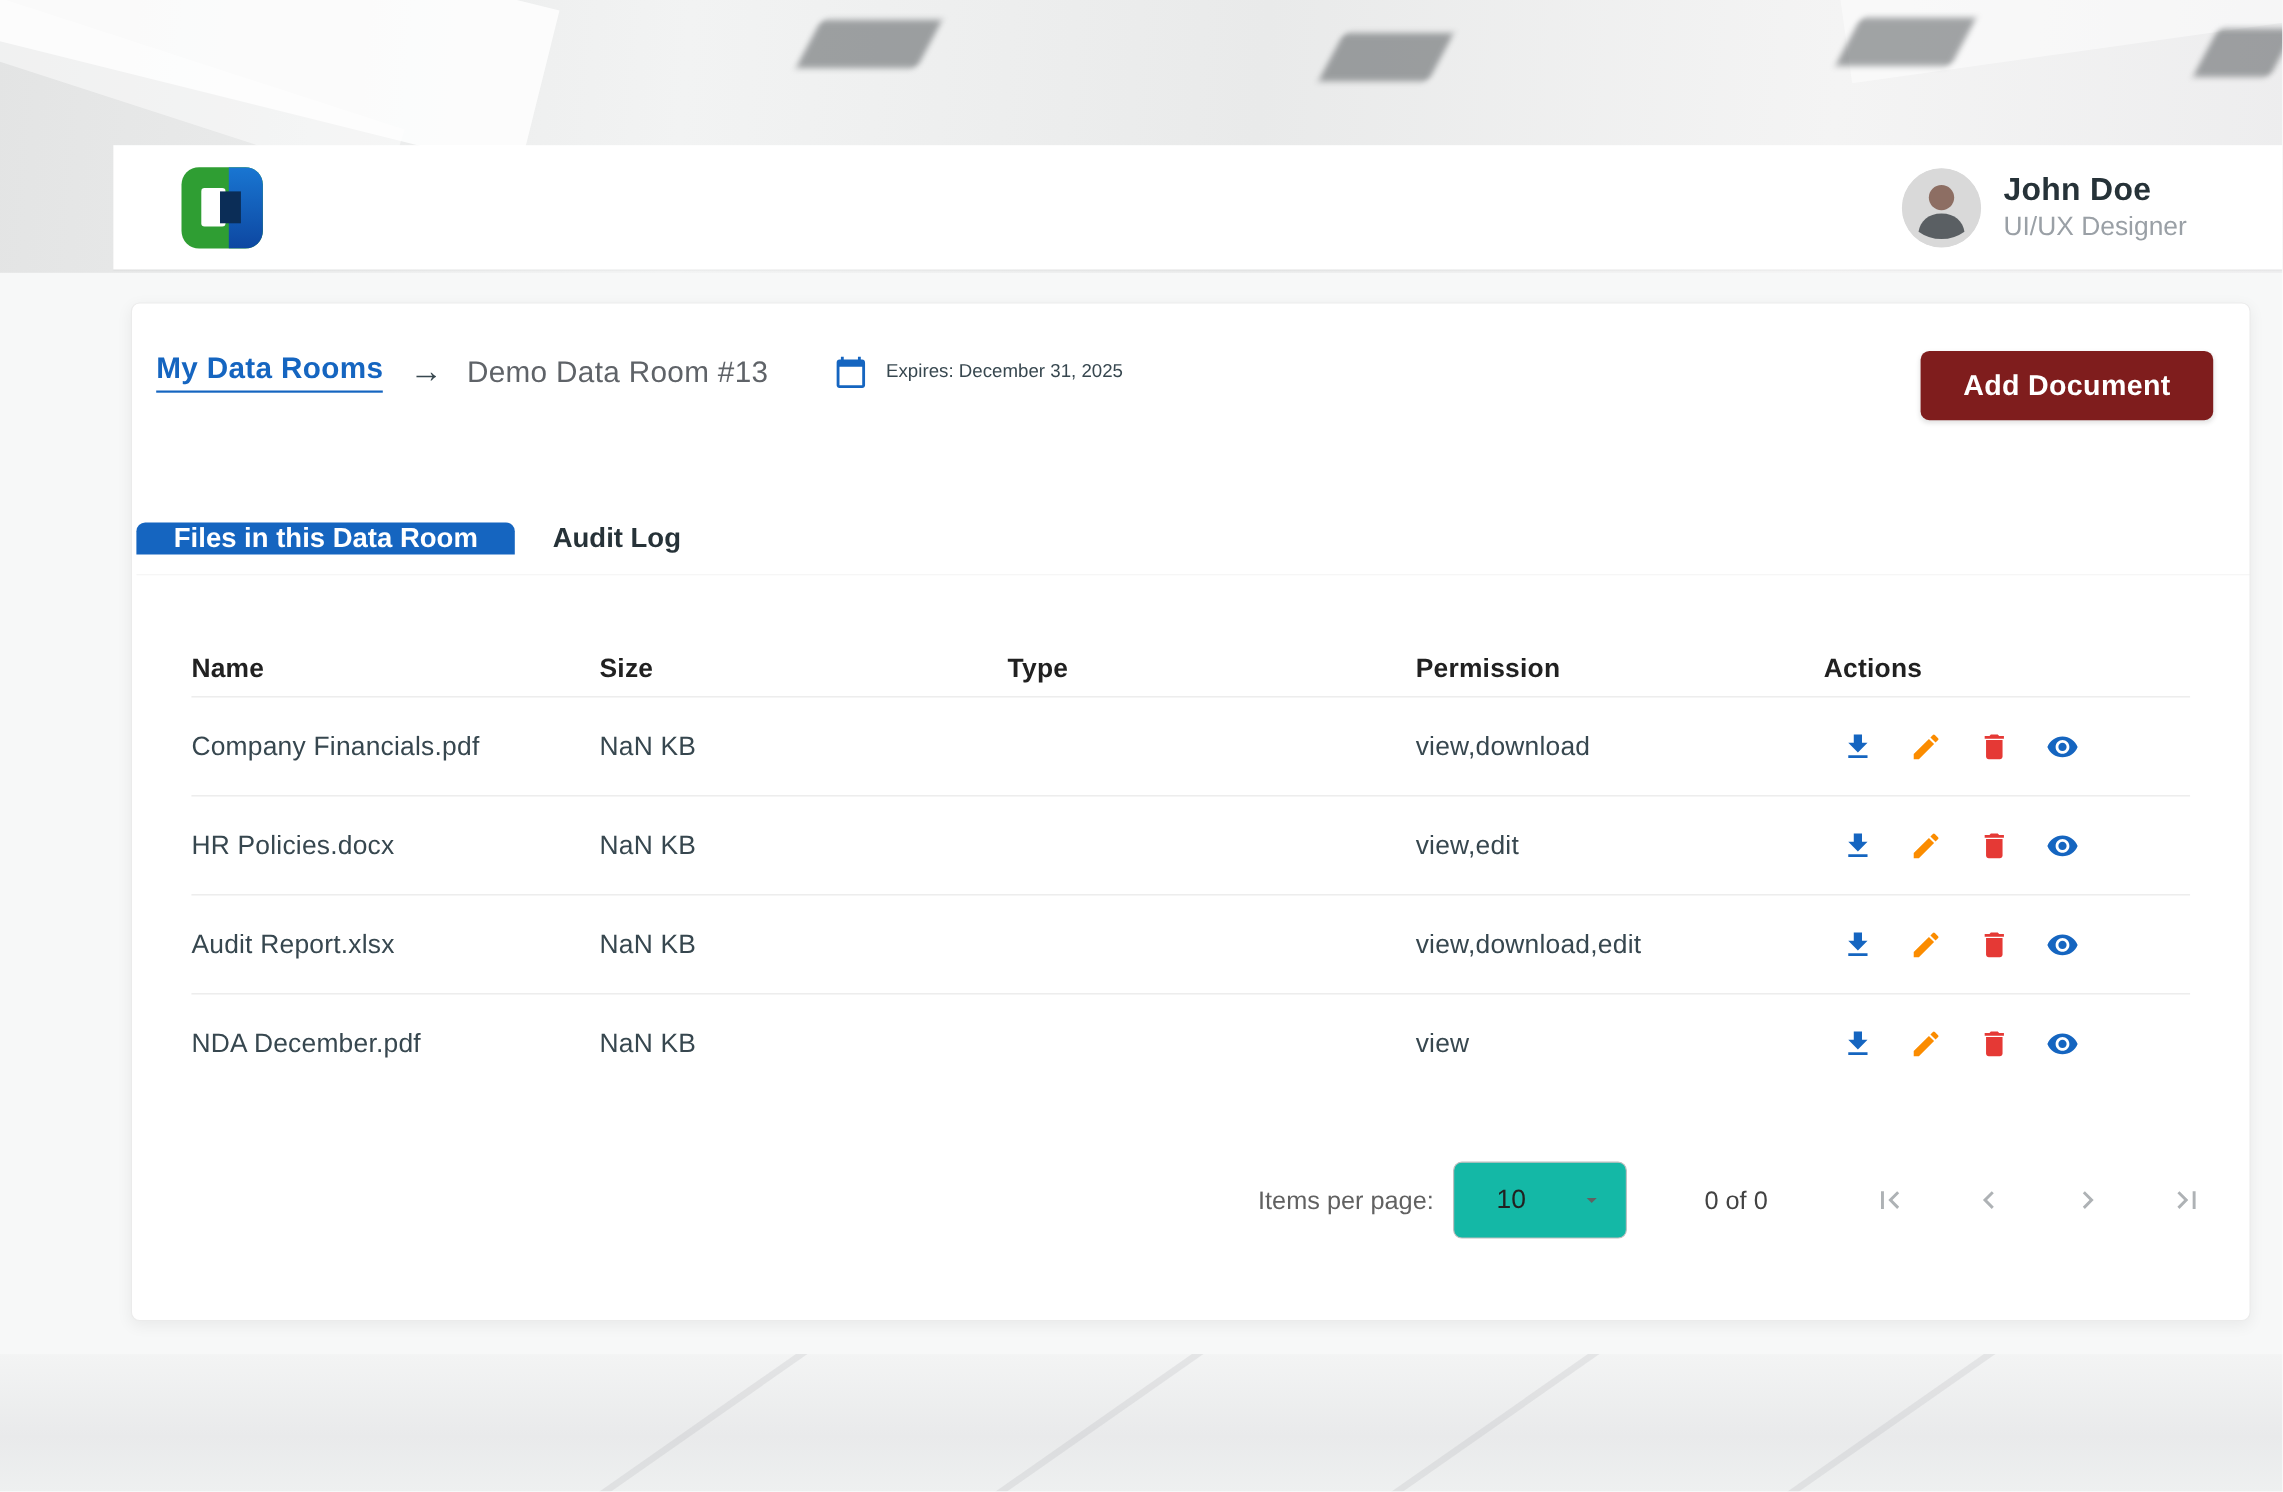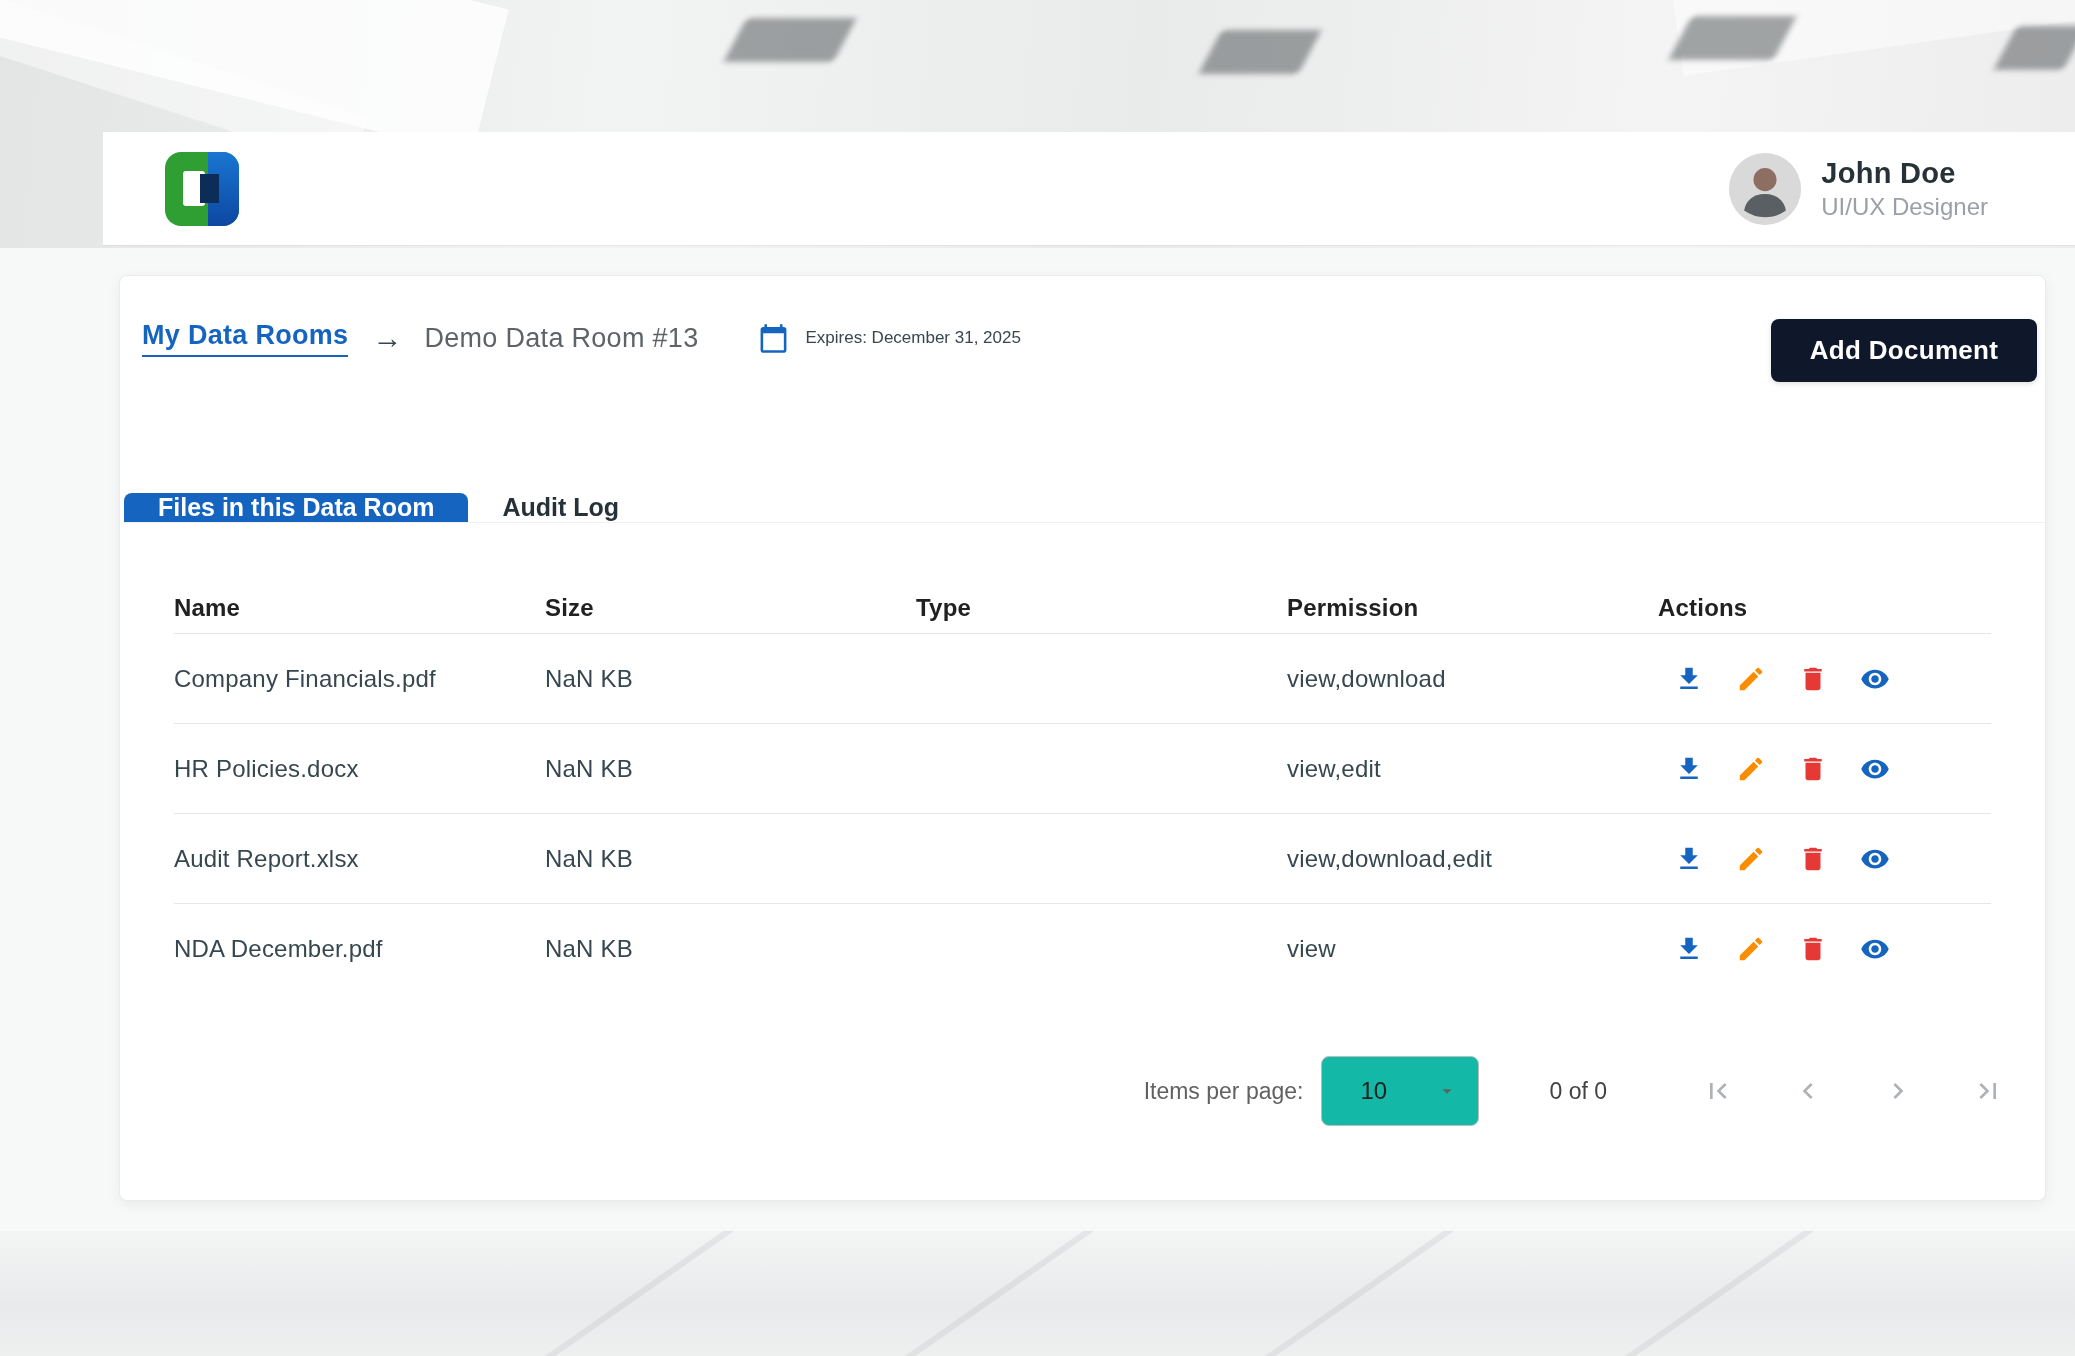--- a/index.html
+++ b/index.html
@@ -64,29 +64,29 @@
   
   .crumb-row { position:absolute; left:22px; top:36px; right:320px; height:52px; display:flex; align-items:center; }
   .crumb-root { font-size:27px; font-weight:700; color:#1565c0; border-bottom:2px solid #1565c0; padding-bottom:4px; cursor:pointer; text-decoration:none; letter-spacing:.3px; }
   .crumb-arrow { margin:0 22px 0 24px; font-size:30px; color:#37474f; }
   .crumb-current { font-size:27px; color:#5f6368; letter-spacing:.3px; }
   .cal-icon { margin-left:60px; width:31px; height:31px; color:#1565c0; flex:none; }
   .cal-icon svg { display:block; width:100%; height:100%; }
   .expires { margin-left:16px; font-size:17px; color:#37474f; }
 
   .add-doc {
-    position:absolute; top:43px; right:8px; width:266px; height:63px;
-    background:#0f172a; color:#ffffff; border:none; border-radius:8px;
+    position:absolute; top:43px; right:33px; width:266px; height:63px;
+    background:#7f1d1d; color:#ffffff; border:none; border-radius:8px;
     font-family:"Liberation Sans", sans-serif;
     font-size:26px; font-weight:700; letter-spacing:.3px; cursor:pointer;
     box-shadow:0 2px 5px rgba(0,0,0,.12);
   }
 
   
-  .tabs { position:absolute; left:4px; right:0; top:181px; height:66px; display:flex; align-items:flex-end; border-bottom:1px solid rgba(0,0,0,.05); }
+  .tabs { position:absolute; left:4px; right:0; top:181px; height:66px; display:flex; align-items:center; border-bottom:1px solid rgba(0,0,0,.05); }
   .tab { display:flex; align-items:center; padding:0 34px; font-size:25px; cursor:pointer; }
   .tab.active { background:#1565c0; color:#ffffff; font-weight:600; border-radius:8px 8px 0 0; }
   .tab.inactive { color:#263238; font-weight:600; }
 
   
   .table { position:absolute; left:0; right:0; top:306px; padding:0 54px; }
   .thead, .trow { display:grid; grid-template-columns:371px 371px 371px 371px 1fr; align-items:center; }
   .thead { height:52px; border-bottom:1px solid #e6e6e6; }
   .th { font-size:24px; font-weight:700; color:#212121; letter-spacing:.2px; }
   .trow { height:90px; border-bottom:1px solid #e6e6e6; }

